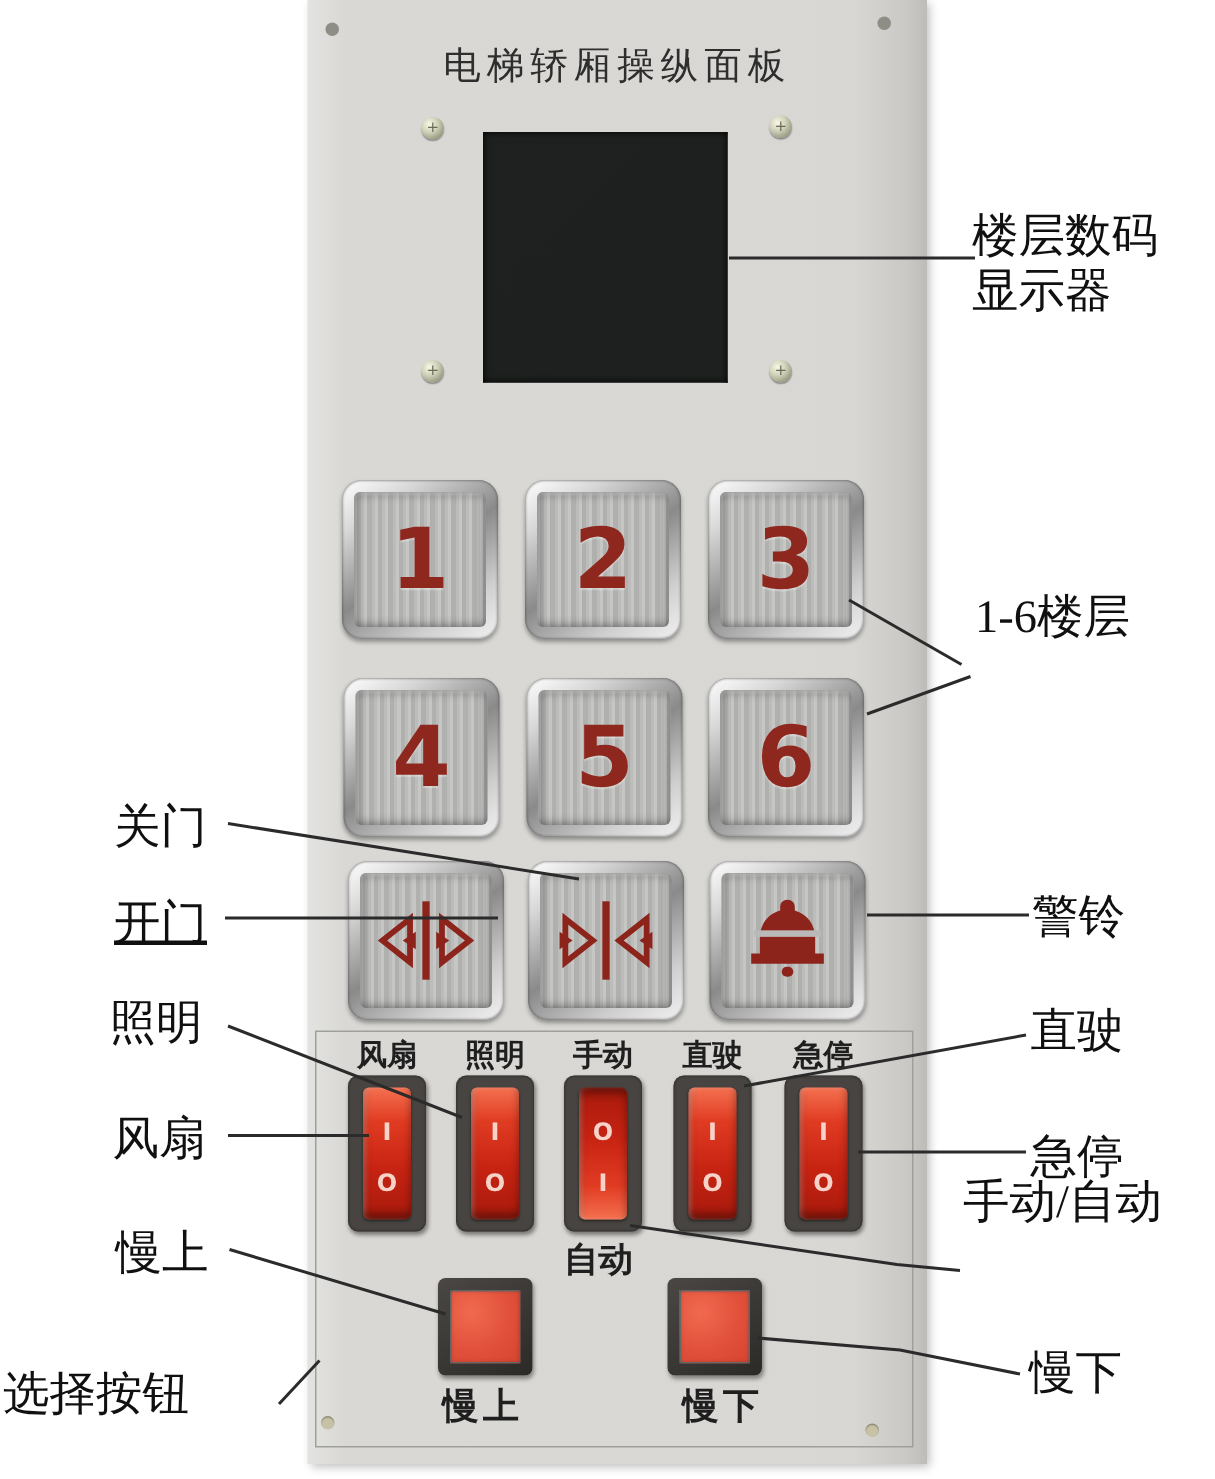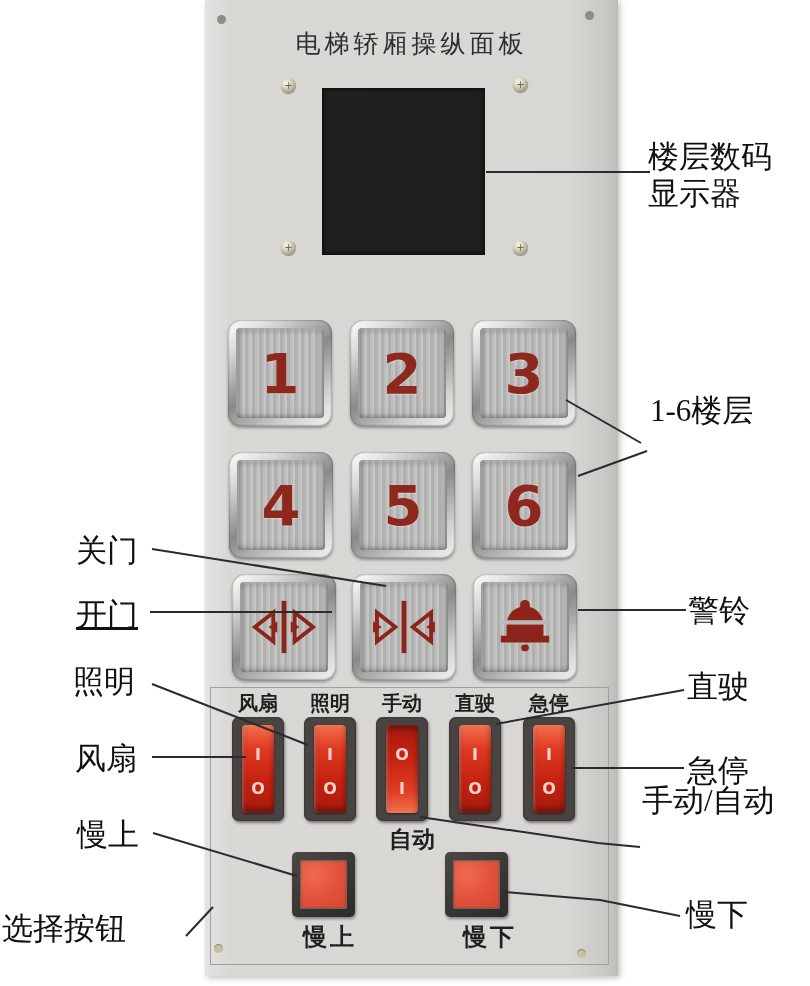--- a/index.html
+++ b/index.html
@@ -49,21 +49,21 @@
   .rocker{width:32px;height:88px;border-radius:4px;position:relative;
       background:linear-gradient(180deg,#f4704f 0%,#e03b22 26%,#c62312 62%,#a81a0c 100%);
       box-shadow:inset 0 -4px 6px rgba(0,0,0,.4), inset 2px 0 3px rgba(255,255,255,.25), 0 1px 2px rgba(0,0,0,.5);}
   .rocker.flip{background:linear-gradient(0deg,#f4704f 0%,#e03b22 26%,#c62312 62%,#a81a0c 100%);
       box-shadow:inset 0 4px 6px rgba(0,0,0,.4), inset 2px 0 3px rgba(255,255,255,.25), 0 1px 2px rgba(0,0,0,.5);}
   .mark{position:absolute;left:0;width:100%;text-align:center;color:#f7d2c9;
         font-family:"DejaVu Sans",sans-serif;font-weight:bold;font-size:16px;line-height:16px;}
   .mark.t{top:22px;} .mark.b{bottom:16px;}
 
   .printed{position:absolute;font-family:"DejaVu Sans","Liberation Sans",sans-serif;
-           font-weight:bold;color:#1f1f1f;text-align:center;}
+           font-weight:bold;color:#1f1f1f;text-align:left;}
 
   
   .sqbtn{position:absolute;top:852px;width:63px;height:65px;border-radius:5px;box-sizing:border-box;
          background:linear-gradient(145deg,#4a4744,#2c2a27);padding:8px;
          box-shadow:1px 2px 3px rgba(0,0,0,.4);}
   .sqbtn .face{width:100%;height:100%;background:radial-gradient(circle at 30% 30%,#f06a50,#e1503a 55%,#d4442f 100%);
          box-shadow:inset 0 0 3px rgba(0,0,0,.4), 0 0 0 1px #777 inset;}
 
   
   .co{position:absolute;color:#101010;font-size:31px;line-height:37px;white-space:nowrap;}

